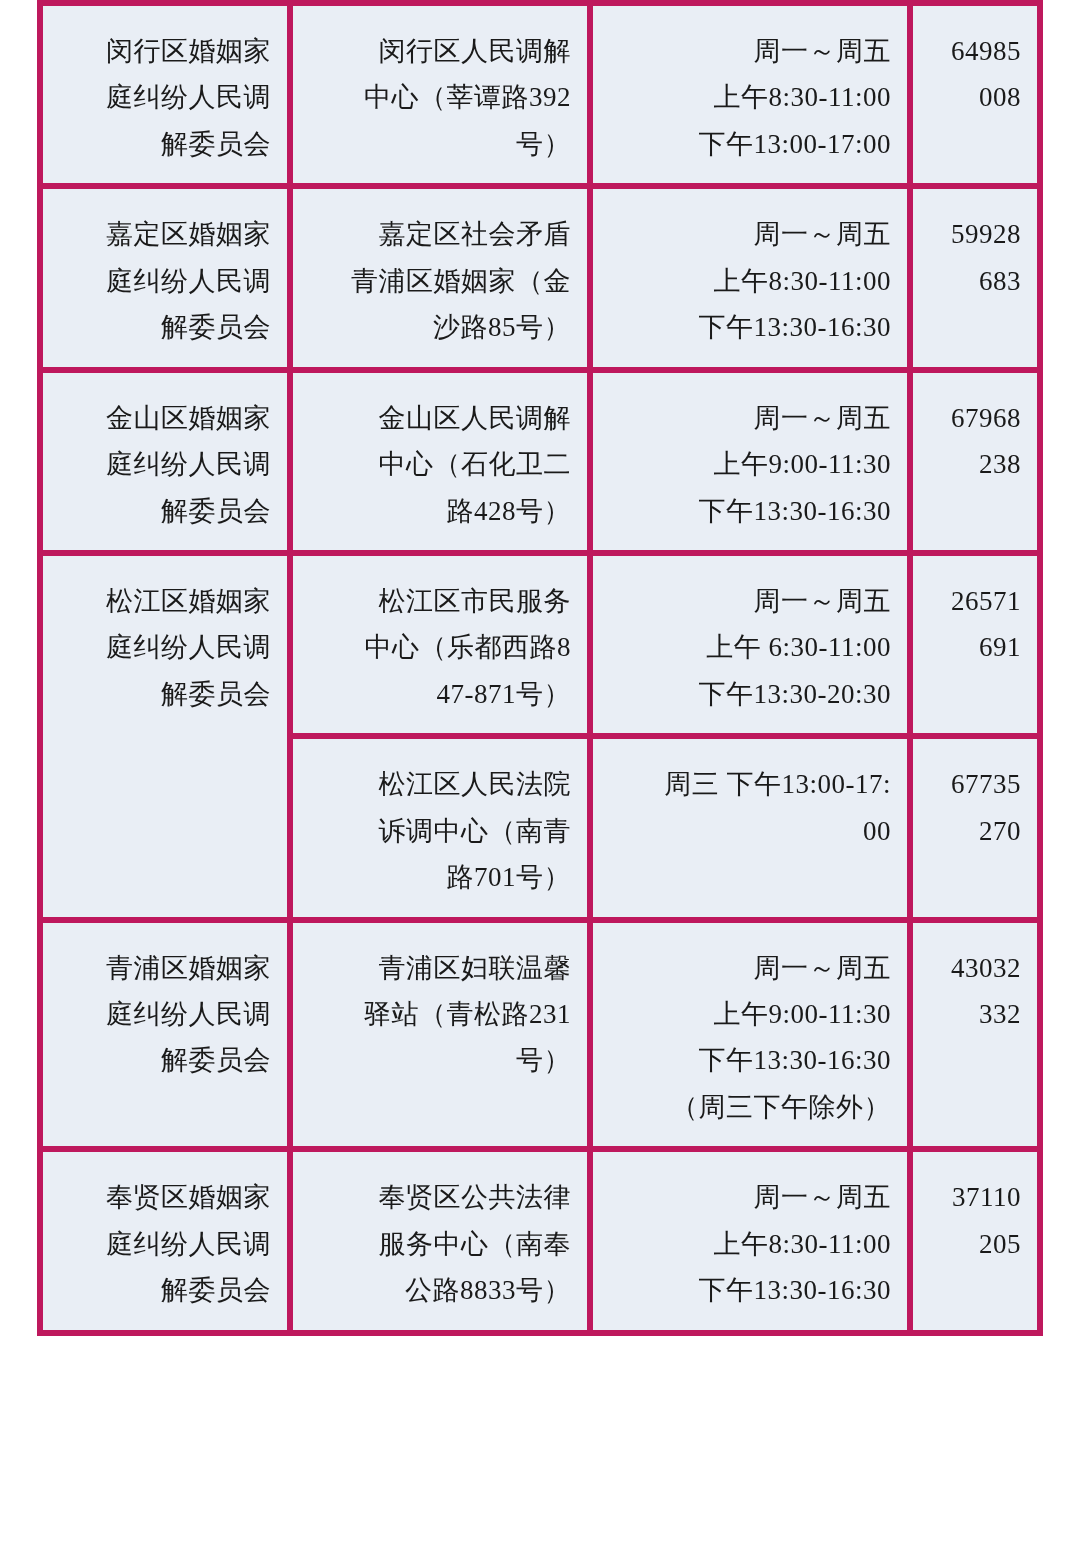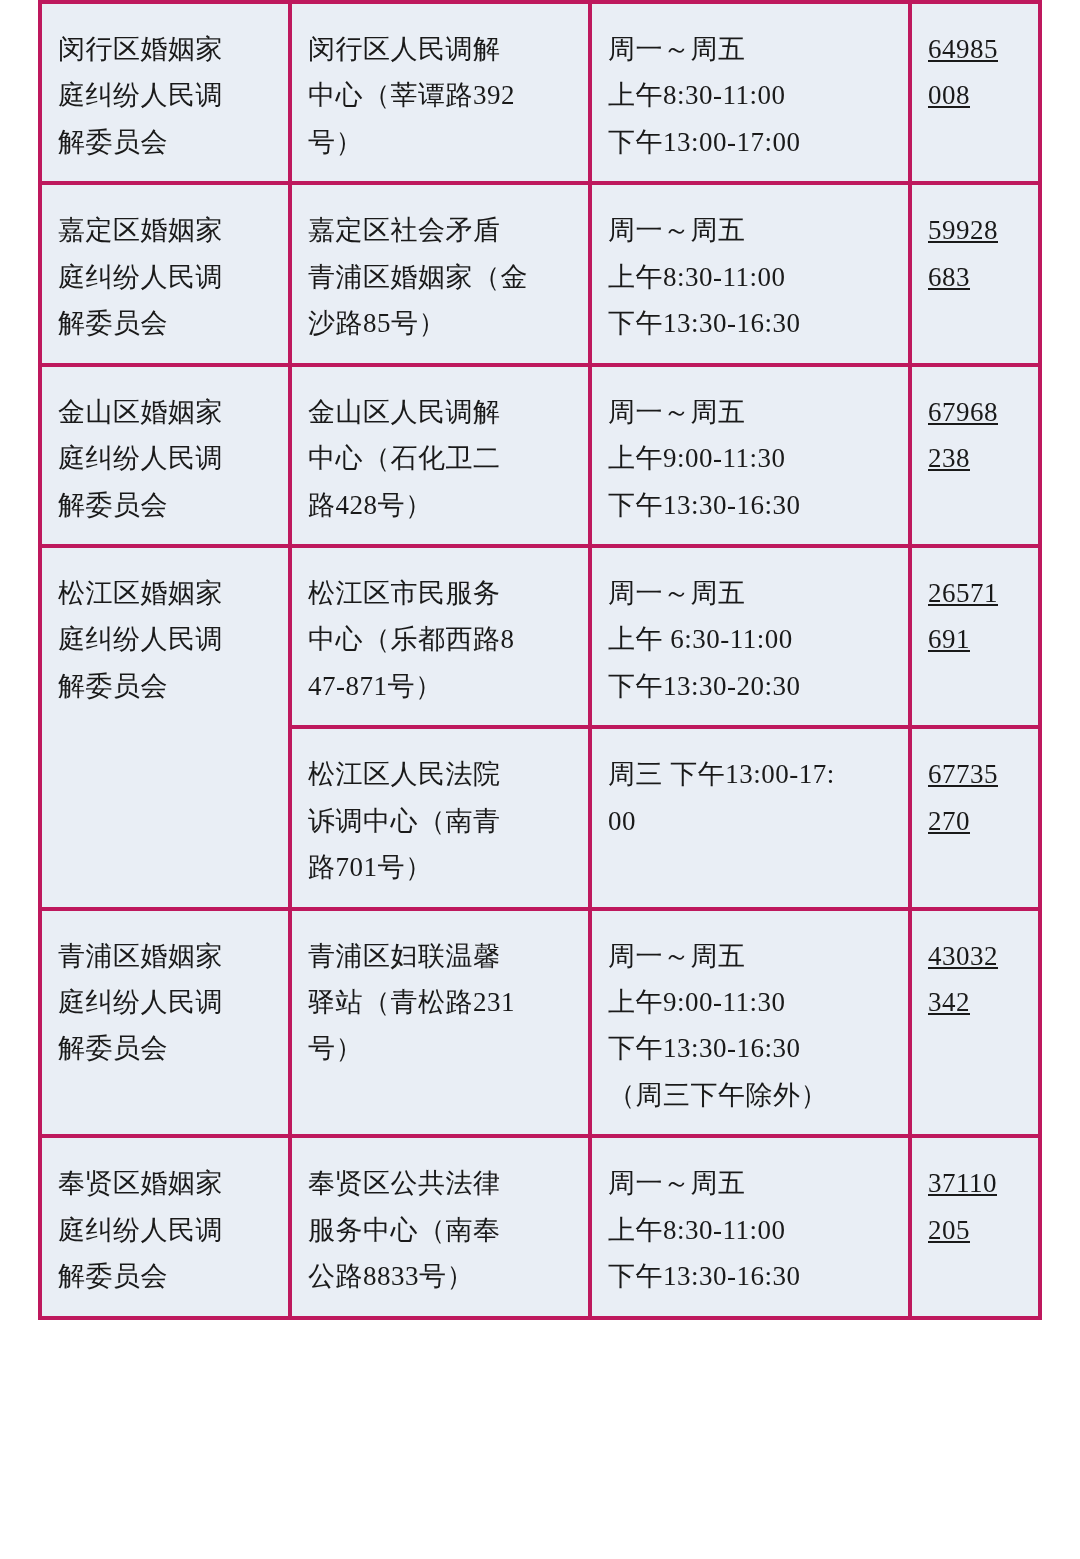--- a/index.html
+++ b/index.html
@@ -22,40 +22,40 @@
     box-sizing: border-box;
   }
   table.mediation-table {
     border-collapse: collapse;
     table-layout: fixed;
     width: 1000px;
     margin: 0 auto;
     background: #e8eef4;
   }
   table.mediation-table td {
-    border: 4px solid #be185d;
+    border: 6px solid #be185d;
     background: #e9eef5;
     vertical-align: top;
     padding: 22px 16px 16px 16px;
     font-size: 27px;
     line-height: 1.72;
     letter-spacing: 0.5px;
     word-break: break-all;
+    text-align: right;
   }
   col.c-org   { width: 250px; }
   col.c-place { width: 300px; }
   col.c-time  { width: 320px; }
   col.c-phone { width: 130px; }
 
   .cell-lines > div {
     white-space: normal;
   }
   .phone-cell {
     letter-spacing: 0px;
-    text-decoration: underline;
   }
   
   .page::before {
     content: "";
     position: absolute;
     top: 0; left: 0; right: 0;
     height: 0;
   }
 </style>
 </head>
@@ -226,21 +226,21 @@
             <div class="cell-lines">
               <div>周一～周五</div>
               <div>上午9:00-11:30</div>
               <div>下午13:30-16:30</div>
               <div>（周三下午除外）</div>
             </div>
           </td>
           <td class="phone-cell">
             <div class="cell-lines">
               <div>43032</div>
-              <div>342</div>
+              <div>332</div>
             </div>
           </td>
         </tr>
         <tr>
           <td>
             <div class="cell-lines">
               <div>奉贤区婚姻家</div>
               <div>庭纠纷人民调</div>
               <div>解委员会</div>
             </div>

